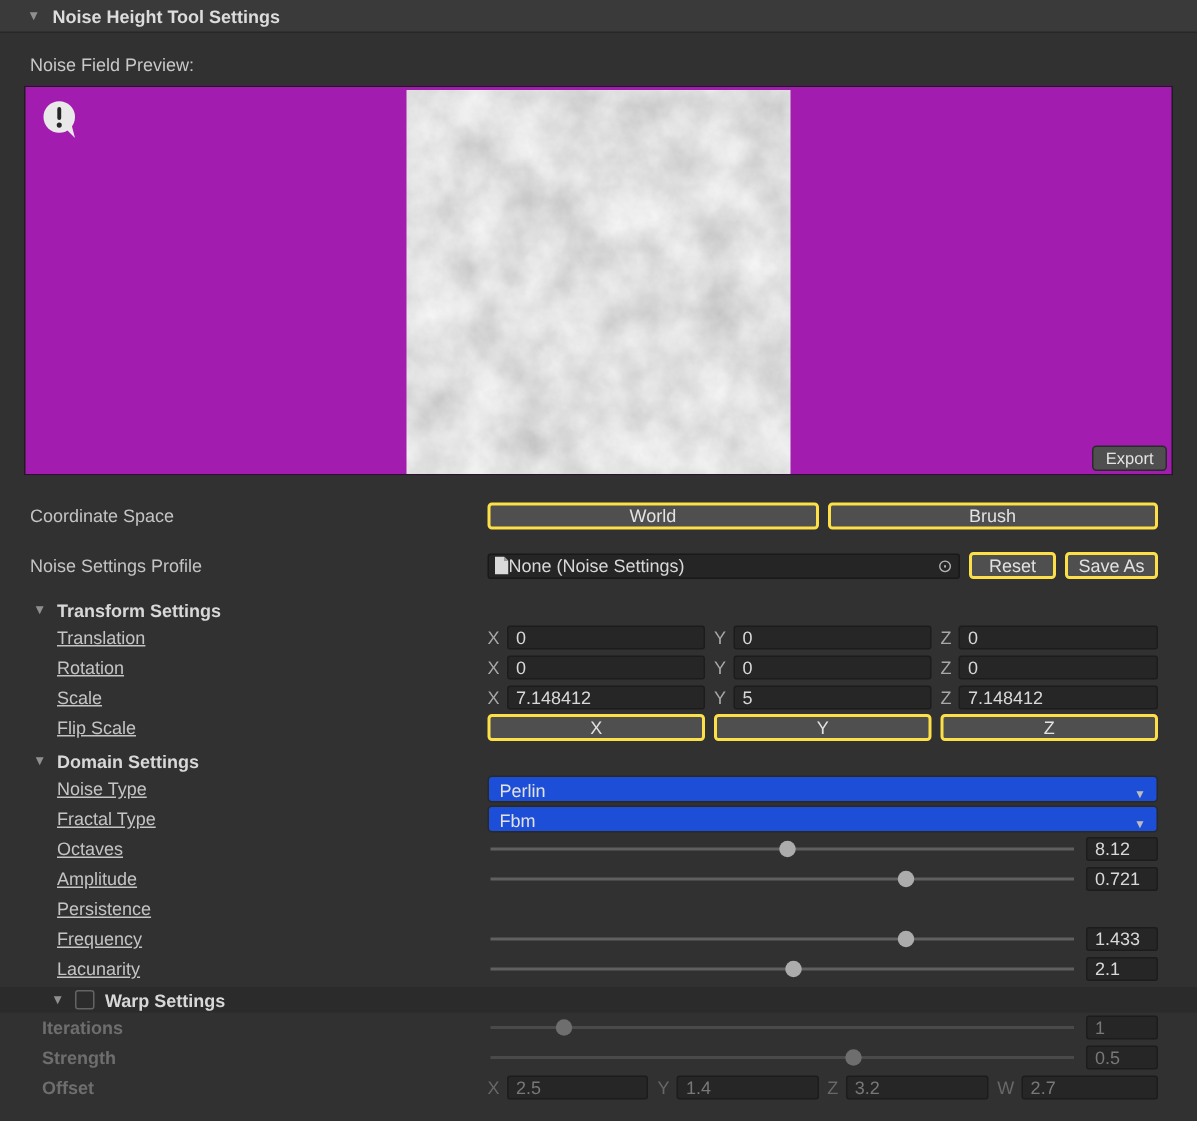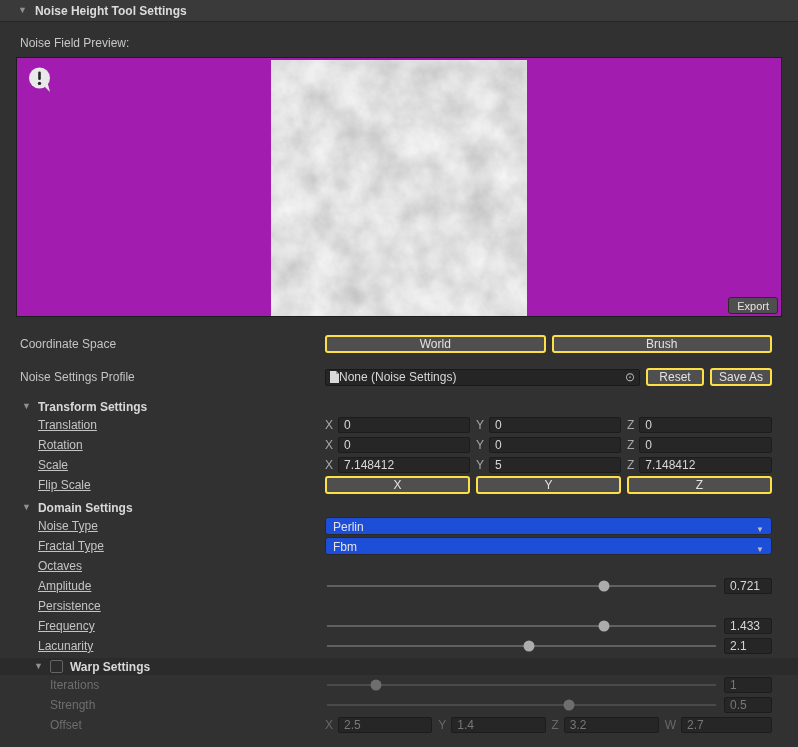--- a/index.html
+++ b/index.html
@@ -61,21 +61,21 @@
   
   .row { display: flex; align-items: center; height: 20px; }
   .row .lbl {
     width: 325px;
     padding-left: 20px;
     white-space: nowrap;
     overflow: hidden;
     color: #C4C4C4;
   }
   .indent-1 .lbl { padding-left: 38px; text-decoration: underline; }
-  .indent-2 .lbl { padding-left: 50px; }
+  .indent-2 .lbl { padding-left: 28px; font-weight: bold; }
   .ctrl { width: 450px; padding-right: 3px; display: flex; align-items: center; gap: 6px; }
 
   .mt-coord { margin-top: 17px; }
   .mt-profile { margin-top: 13px; }
 
   .section-hdr {
     display: flex;
     align-items: center;
     height: 17px;
     gap: 7px;
@@ -324,20 +324,27 @@
   <div class="ctrl">
     <div class="dropdown">
       <span>Fbm</span>
       <span class="dd-arrow">▼</span>
     </div>
   </div>
 </div>
 
 <div class="row indent-1">
   <div class="lbl">Octaves</div>
+  <div class="ctrl">
+    <div class="slider">
+      <div class="track"></div>
+      <div class="thumb" style="left: 51%;"></div>
+    </div>
+    <div class="input slider-val">8.12</div>
+  </div>
 </div>
 
 <div class="row indent-1">
   <div class="lbl">Amplitude</div>
   <div class="ctrl">
     <div class="slider">
       <div class="track"></div>
       <div class="thumb" style="left: 71%;"></div>
     </div>
     <div class="input slider-val">0.721</div>

